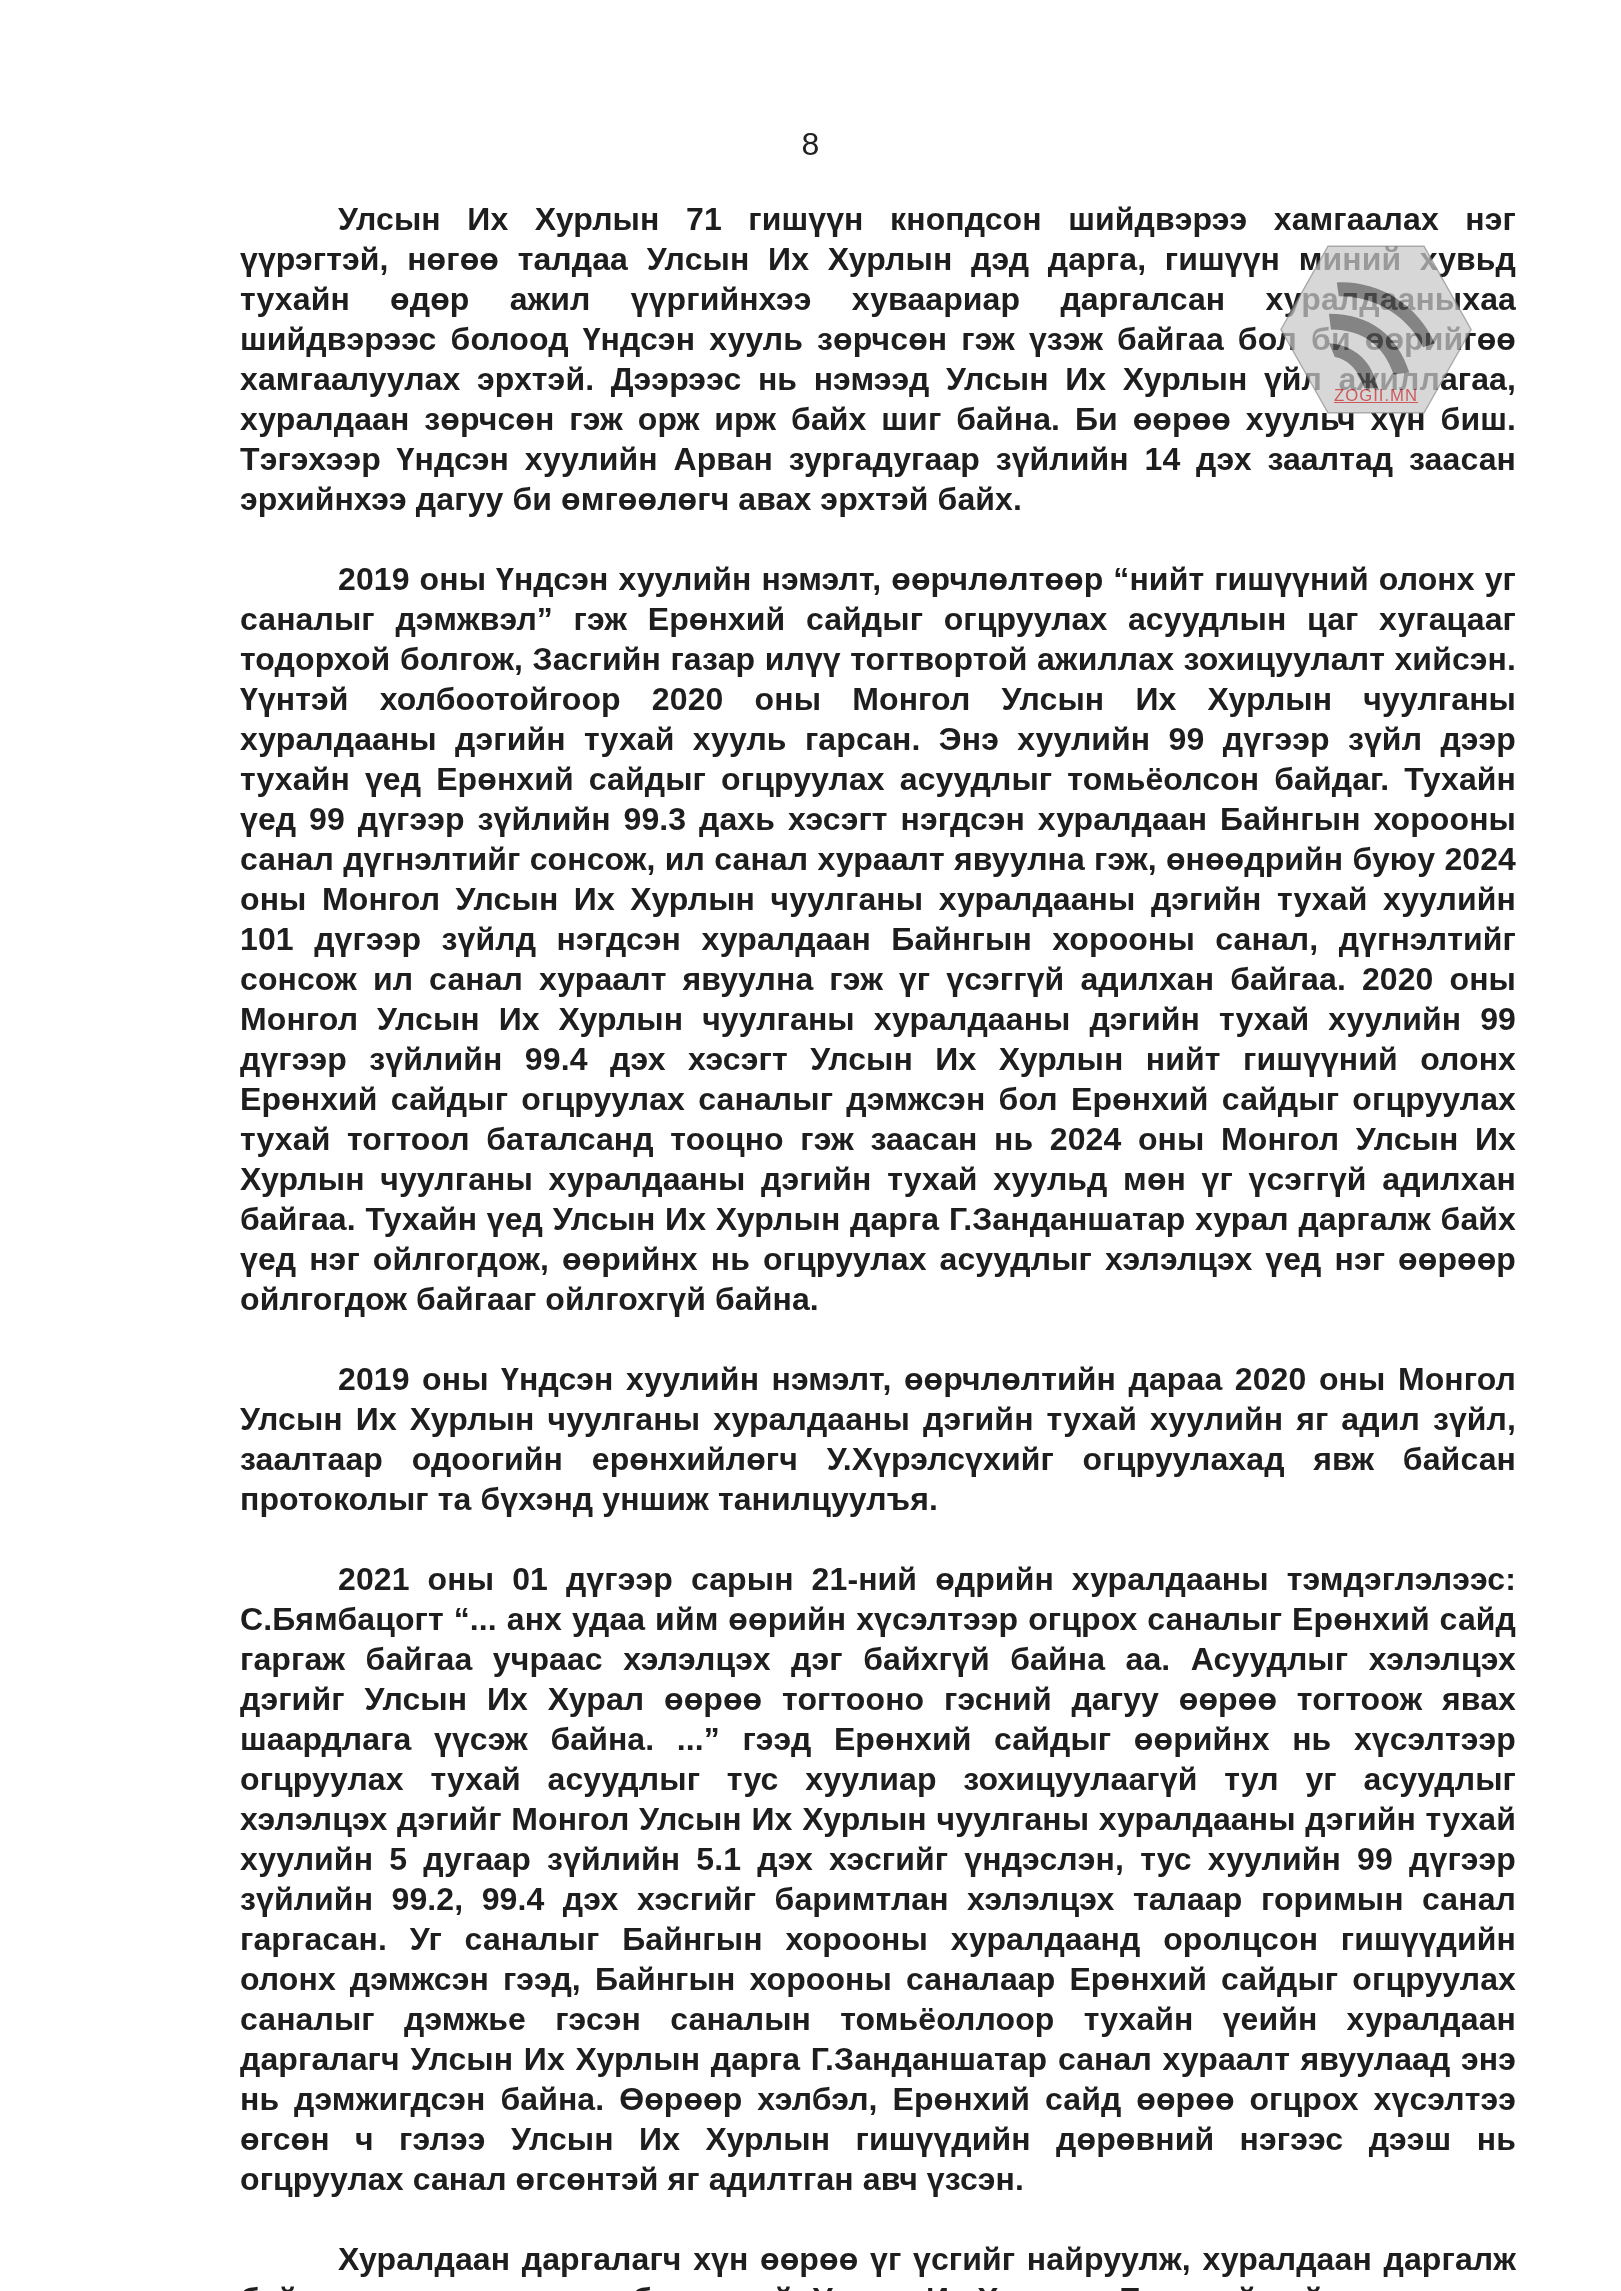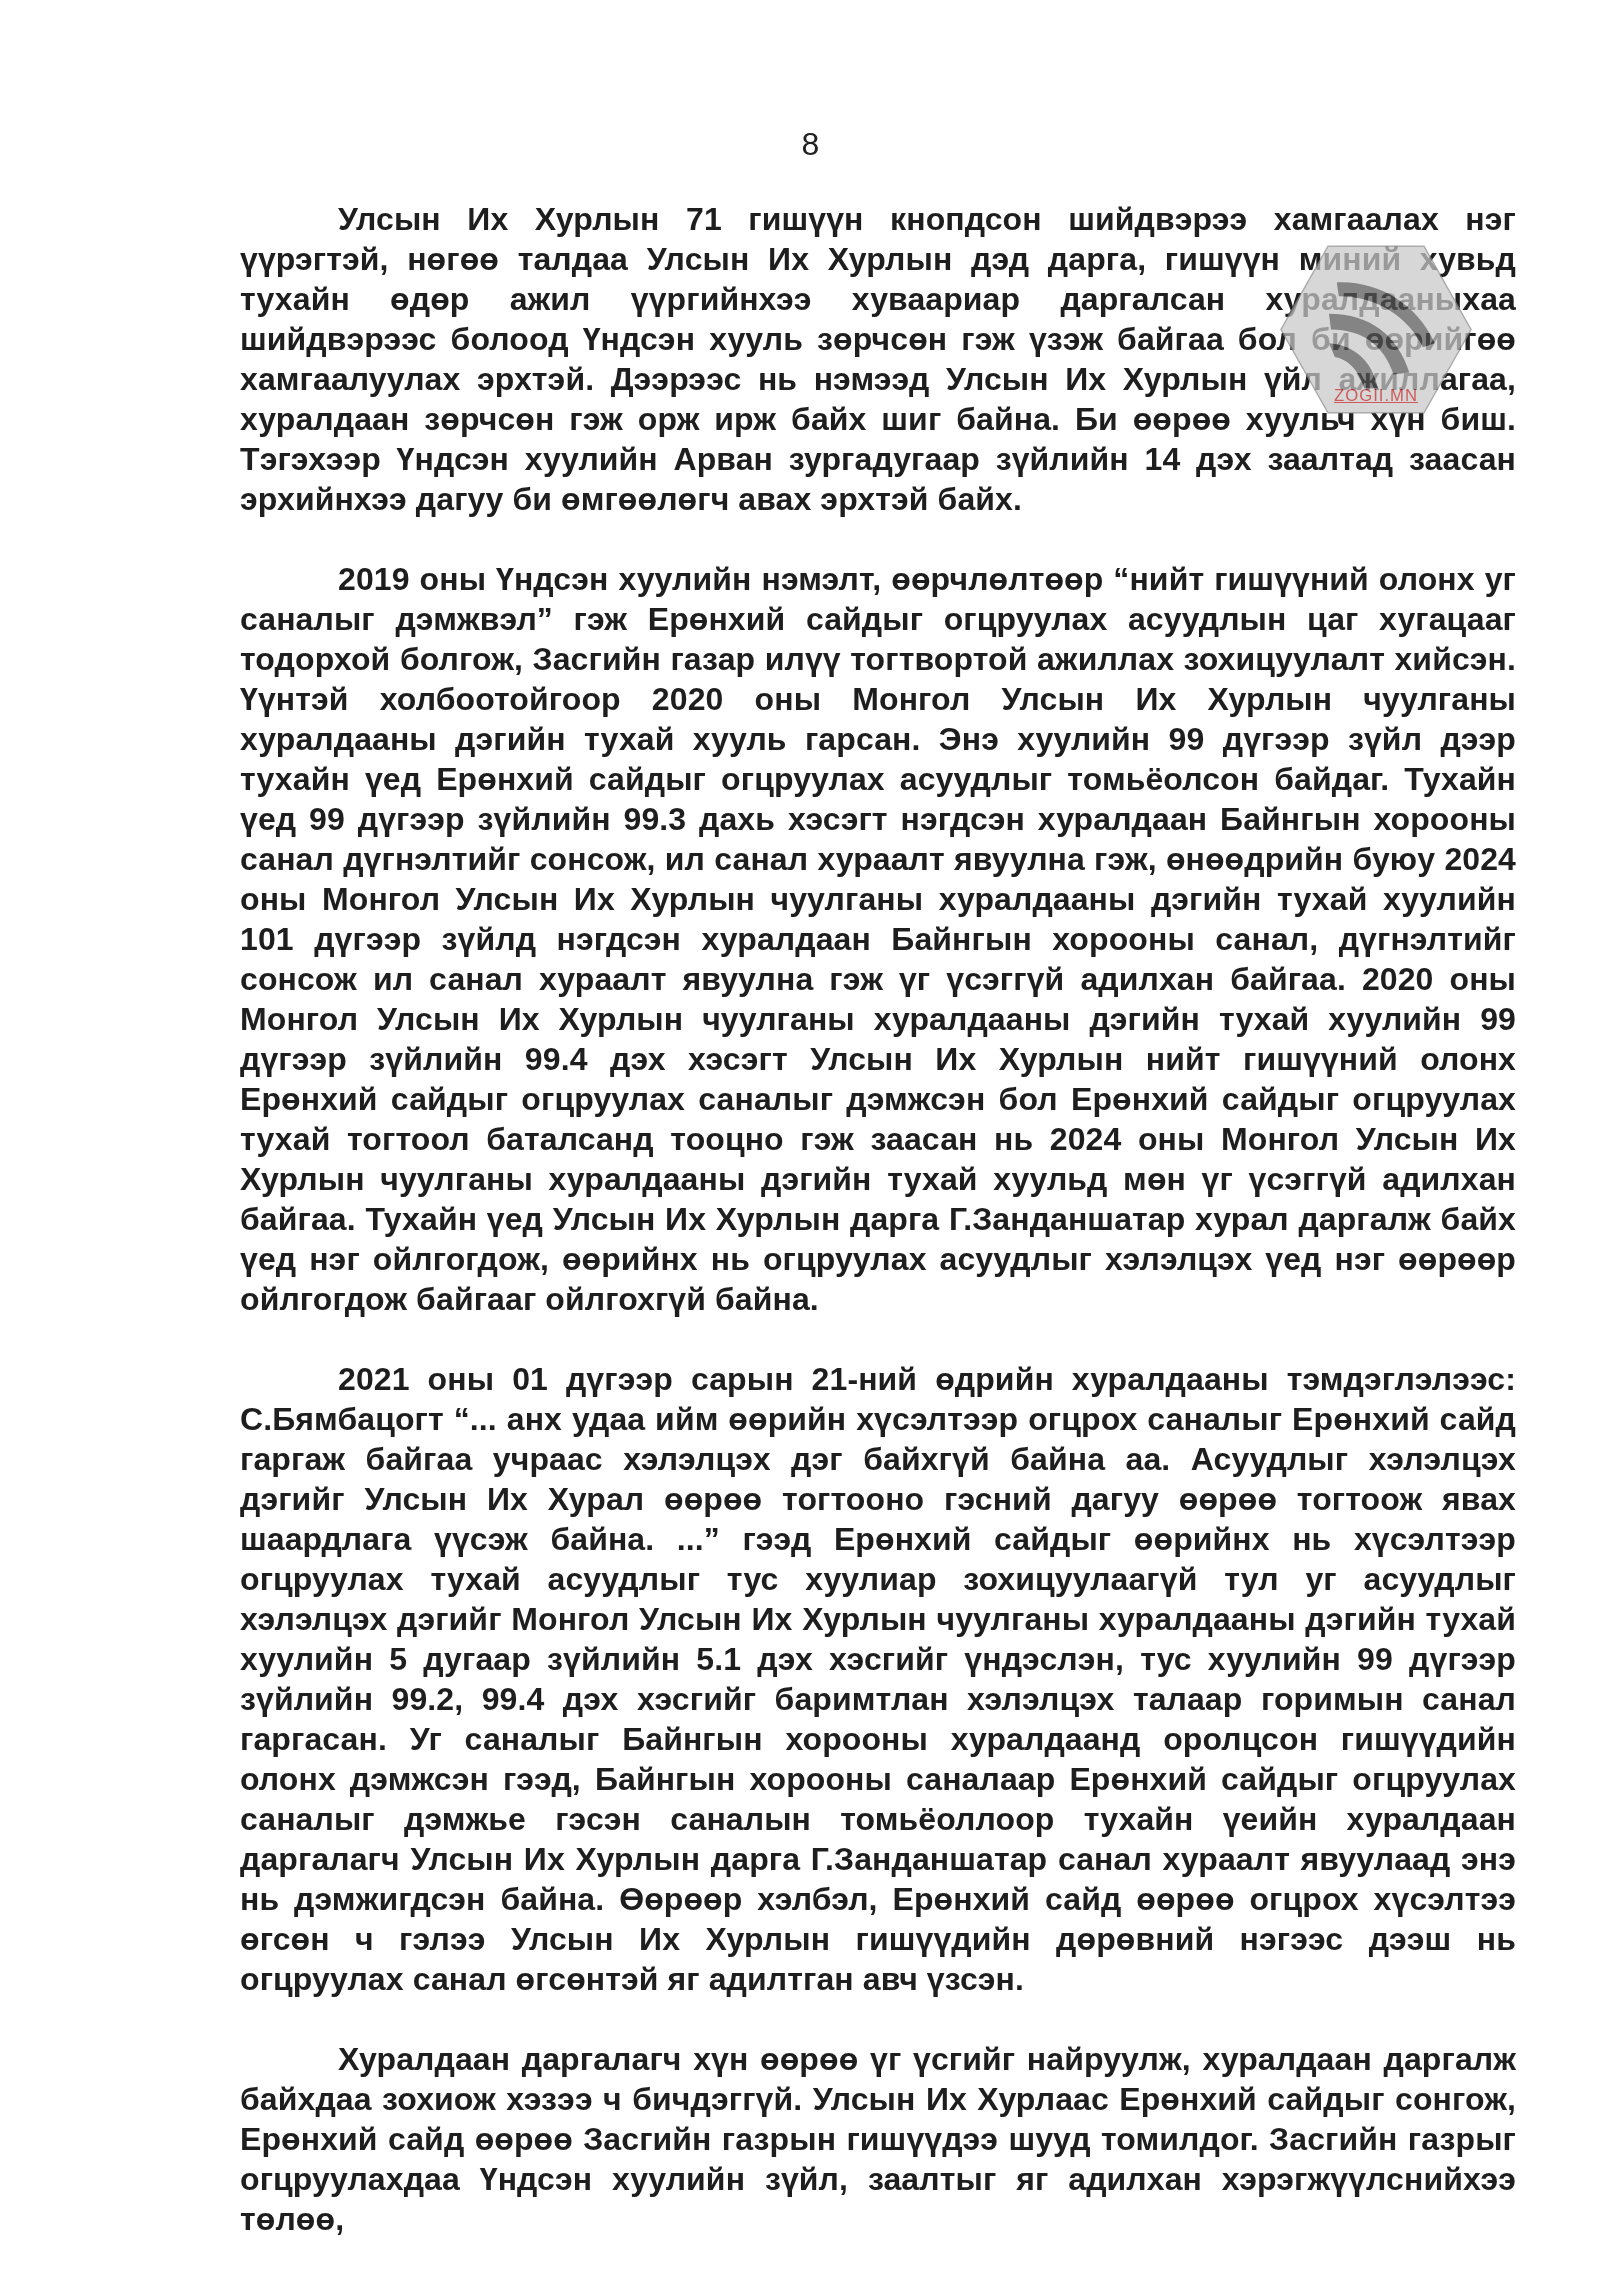--- a/index.html
+++ b/index.html
@@ -36,20 +36,21 @@
 </head>
 <body>
 
 <div class="page">
 
   <div class="page-number">8</div>
 
   <div class="body-text">
     <p class="para">Улсын Их Хурлын 71 гишүүн кнопдсон шийдвэрээ хамгаалах нэг үүрэгтэй, нөгөө талдаа Улсын Их Хурлын дэд дарга, гишүүн миний хувьд тухайн өдөр ажил үүргийнхээ хуваариар даргалсан хуралдааныхаа шийдвэрээс болоод Үндсэн хууль зөрчсөн гэж үзэж байгаа бол би өөрийгөө хамгаалуулах эрхтэй. Дээрээс нь нэмээд Улсын Их Хурлын үйл ажиллагаа, хуралдаан зөрчсөн гэж орж ирж байх шиг байна. Би өөрөө хуульч хүн биш. Тэгэхээр Үндсэн хуулийн Арван зургадугаар зүйлийн 14 дэх заалтад заасан эрхийнхээ дагуу би өмгөөлөгч авах эрхтэй байх.</p>
     <p class="para">2019 оны Үндсэн хуулийн нэмэлт, өөрчлөлтөөр “нийт гишүүний олонх уг саналыг дэмжвэл” гэж Ерөнхий сайдыг огцруулах асуудлын цаг хугацааг тодорхой болгож, Засгийн газар илүү тогтвортой ажиллах зохицуулалт хийсэн. Үүнтэй холбоотойгоор 2020 оны Монгол Улсын Их Хурлын чуулганы хуралдааны дэгийн тухай хууль гарсан. Энэ хуулийн 99 дүгээр зүйл дээр тухайн үед Ерөнхий сайдыг огцруулах асуудлыг томьёолсон байдаг. Тухайн үед 99 дүгээр зүйлийн 99.3 дахь хэсэгт нэгдсэн хуралдаан Байнгын хорооны санал дүгнэлтийг сонсож, ил санал хураалт явуулна гэж, өнөөдрийн буюу 2024 оны Монгол Улсын Их Хурлын чуулганы хуралдааны дэгийн тухай хуулийн 101 дүгээр зүйлд нэгдсэн хуралдаан Байнгын хорооны санал, дүгнэлтийг сонсож ил санал хураалт явуулна гэж үг үсэггүй адилхан байгаа. 2020 оны Монгол Улсын Их Хурлын чуулганы хуралдааны дэгийн тухай хуулийн 99 дүгээр зүйлийн 99.4 дэх хэсэгт Улсын Их Хурлын нийт гишүүний олонх Ерөнхий сайдыг огцруулах саналыг дэмжсэн бол Ерөнхий сайдыг огцруулах тухай тогтоол баталсанд тооцно гэж заасан нь 2024 оны Монгол Улсын Их Хурлын чуулганы хуралдааны дэгийн тухай хуульд мөн үг үсэггүй адилхан байгаа. Тухайн үед Улсын Их Хурлын дарга Г.Занданшатар хурал даргалж байх үед нэг ойлгогдож, өөрийнх нь огцруулах асуудлыг хэлэлцэх үед нэг өөрөөр ойлгогдож байгааг ойлгохгүй байна.</p>
+    <p class="para">2019 оны Үндсэн хуулийн нэмэлт, өөрчлөлтийн дараа 2020 оны Монгол Улсын Их Хурлын чуулганы хуралдааны дэгийн тухай хуулийн яг адил зүйл, заалтаар одоогийн ерөнхийлөгч У.Хүрэлсүхийг огцруулахад явж байсан протоколыг та бүхэнд уншиж танилцуулъя.</p>
     <p class="para">2021 оны 01 дүгээр сарын 21-ний өдрийн хуралдааны тэмдэглэлээс: С.Бямбацогт “... анх удаа ийм өөрийн хүсэлтээр огцрох саналыг Ерөнхий сайд гаргаж байгаа учраас хэлэлцэх дэг байхгүй байна аа. Асуудлыг хэлэлцэх дэгийг Улсын Их Хурал өөрөө тогтооно гэсний дагуу өөрөө тогтоож явах шаардлага үүсэж байна. ...” гээд Ерөнхий сайдыг өөрийнх нь хүсэлтээр огцруулах тухай асуудлыг тус хуулиар зохицуулаагүй тул уг асуудлыг хэлэлцэх дэгийг Монгол Улсын Их Хурлын чуулганы хуралдааны дэгийн тухай хуулийн 5 дугаар зүйлийн 5.1 дэх хэсгийг үндэслэн, тус хуулийн 99 дүгээр зүйлийн 99.2, 99.4 дэх хэсгийг баримтлан хэлэлцэх талаар горимын санал гаргасан. Уг саналыг Байнгын хорооны хуралдаанд оролцсон гишүүдийн олонх дэмжсэн гээд, Байнгын хорооны саналаар Ерөнхий сайдыг огцруулах саналыг дэмжье гэсэн саналын томьёоллоор тухайн үеийн хуралдаан даргалагч Улсын Их Хурлын дарга Г.Занданшатар санал хураалт явуулаад энэ нь дэмжигдсэн байна. Өөрөөр хэлбэл, Ерөнхий сайд өөрөө огцрох хүсэлтээ өгсөн ч гэлээ Улсын Их Хурлын гишүүдийн дөрөвний нэгээс дээш нь огцруулах санал өгсөнтэй яг адилтган авч үзсэн.</p>
     <p class="para">Хуралдаан даргалагч хүн өөрөө үг үсгийг найруулж, хуралдаан даргалж байхдаа зохиож хэзээ ч бичдэггүй. Улсын Их Хурлаас Ерөнхий сайдыг сонгож, Ерөнхий сайд өөрөө Засгийн газрын гишүүдээ шууд томилдог. Засгийн газрыг огцруулахдаа Үндсэн хуулийн зүйл, заалтыг яг адилхан хэрэгжүүлснийхээ төлөө,</p>
   </div>
 
   <div class="watermark">
     <svg viewBox="0 0 196 172" xmlns="http://www.w3.org/2000/svg">
       <polygon points="49,1 147,1 195,86 147,171 49,171 1,86" fill="#c9c9c9" stroke="#8a8a8a" stroke-width="1.5"></polygon>
       <path d="M58,38 C100,36 140,60 158,100 L146,104 C130,72 98,52 60,52 Z" fill="#555"></path>
       <path d="M50,70 C92,70 120,92 132,130 L116,132 C106,102 84,86 52,86 Z" fill="#555"></path>
       <path d="M50,100 C76,102 94,118 100,146 L86,146 C80,126 68,116 56,114 Z" fill="#555"></path>

